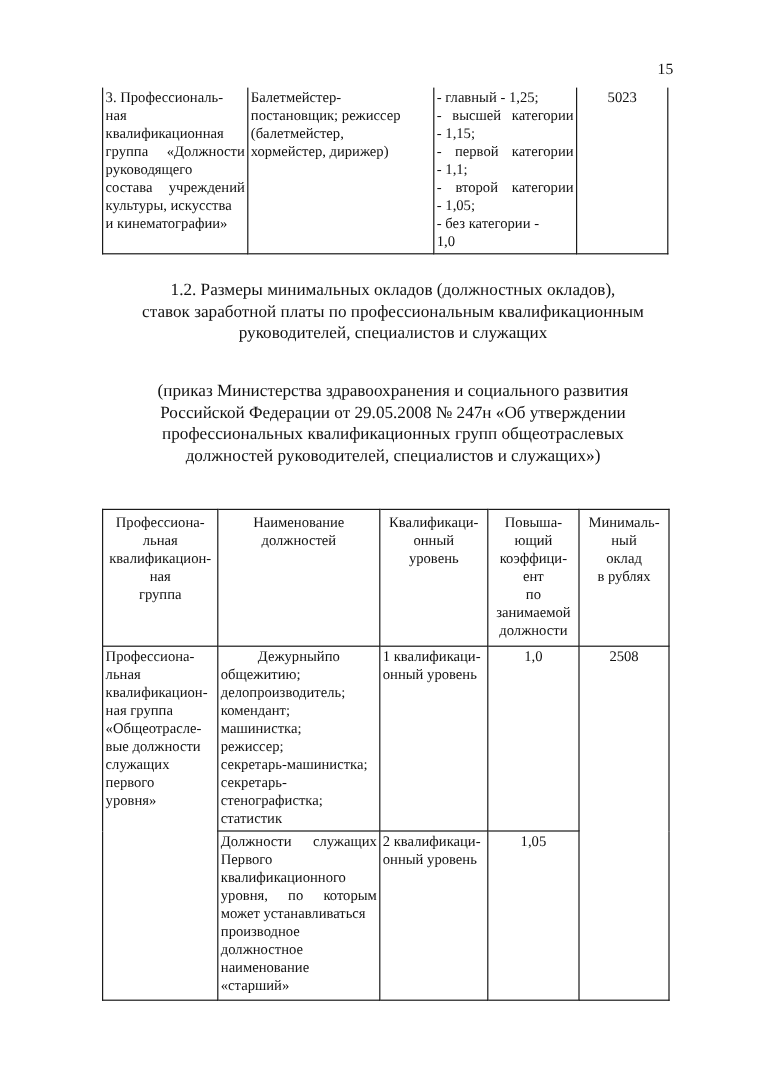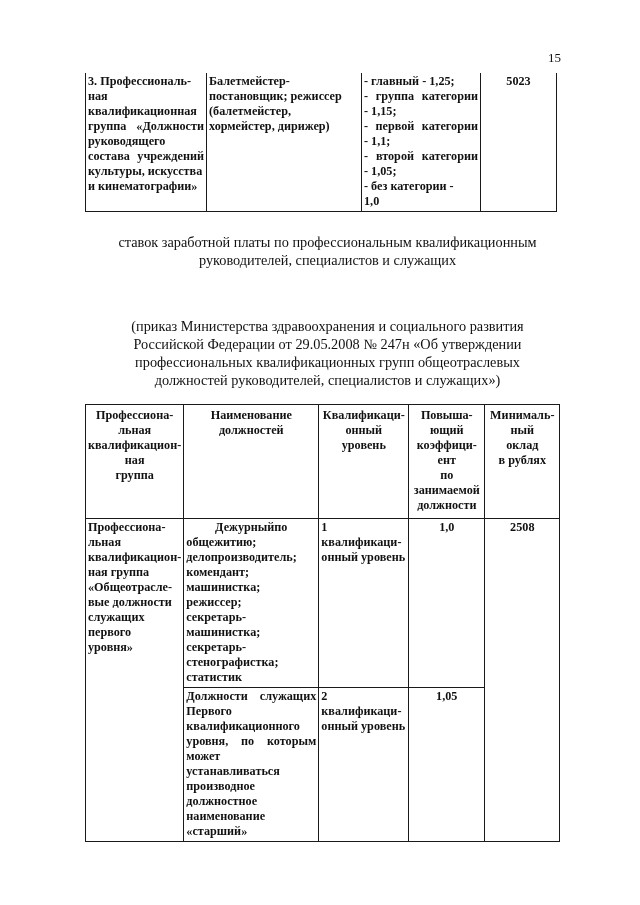--- a/index.html
+++ b/index.html
@@ -22,21 +22,21 @@
       font-size: 13px;
     }
     table {
       border-collapse: collapse;
       position: absolute;
       table-layout: fixed;
     }
     td, th {
       border: 1.3px solid #1a1a1a;
       vertical-align: top;
-      font-weight: bold;
+      font-weight: normal;
       font-size: 12.2px;
       line-height: 15px;
       padding: 1px 2px 2px 2px;
     }
     .t1 {
       left: 85px;
       top: 73px;
     }
     .t1 td {
       border-top: none;
@@ -51,21 +51,21 @@
       left: 80px;
       width: 495px;
       text-align: center;
       font-size: 14.3px;
       line-height: 18px;
     }
     .h1 { top: 233px; }
     .h2 { top: 317px; }
     .t2 {
       left: 85px;
-      top: 404px;
+      top: 424px;
     }
     .t2 th {
       text-align: center;
       padding-top: 3px;
       height: 108px;
     }
     .cell-lines span { display: block; }
   </style>
 </head>
 <body>
@@ -92,35 +92,36 @@
       <span>и кинематографии»</span>
     </td>
     <td class="cell-lines">
       <span>Балетмейстер-</span>
       <span>постановщик; режиссер</span>
       <span>(балетмейстер,</span>
       <span>хормейстер, дирижер)</span>
     </td>
     <td class="cell-lines">
       <span>- главный - 1,25;</span>
-      <span class="justify-line">- группа категории</span>
+      <span class="justify-line">- высшей категории</span>
       <span>- 1,15;</span>
       <span class="justify-line">- первой категории</span>
       <span>- 1,1;</span>
       <span class="justify-line">- второй категории</span>
       <span>- 1,05;</span>
       <span style="padding-right:12px">- без категории -</span>
       <span>1,0</span>
     </td>
     <td class="center">5023</td>
   </tr>
 </tbody>
   </table>
 
 <div class="heading h1">
+  <div>1.2. Размеры минимальных окладов (должностных окладов),</div>
   <div>ставок заработной платы по профессиональным квалификационным</div>
   <div>руководителей, специалистов и служащих</div>
 </div>
 
 <div class="heading h2">
   <div>(приказ Министерства здравоохранения и социального развития</div>
   <div>Российской Федерации от 29.05.2008 № 247н «Об утверждении</div>
   <div>профессиональных квалификационных групп общеотраслевых</div>
   <div>должностей руководителей, специалистов и служащих»)</div>
 </div>

